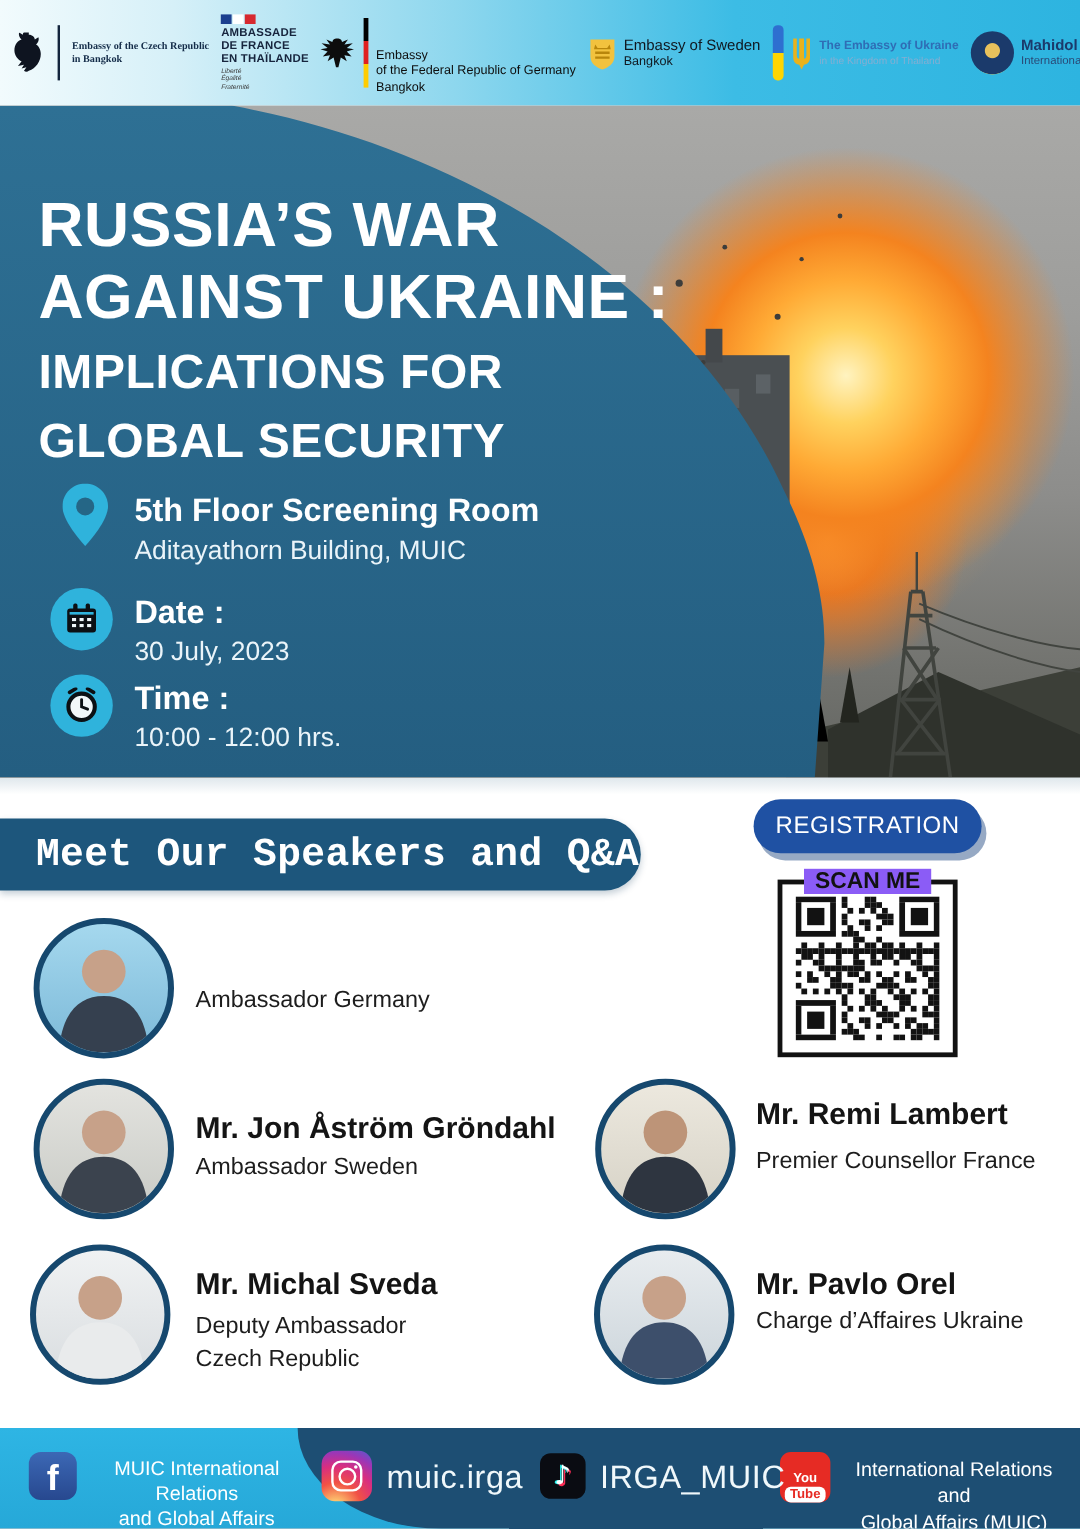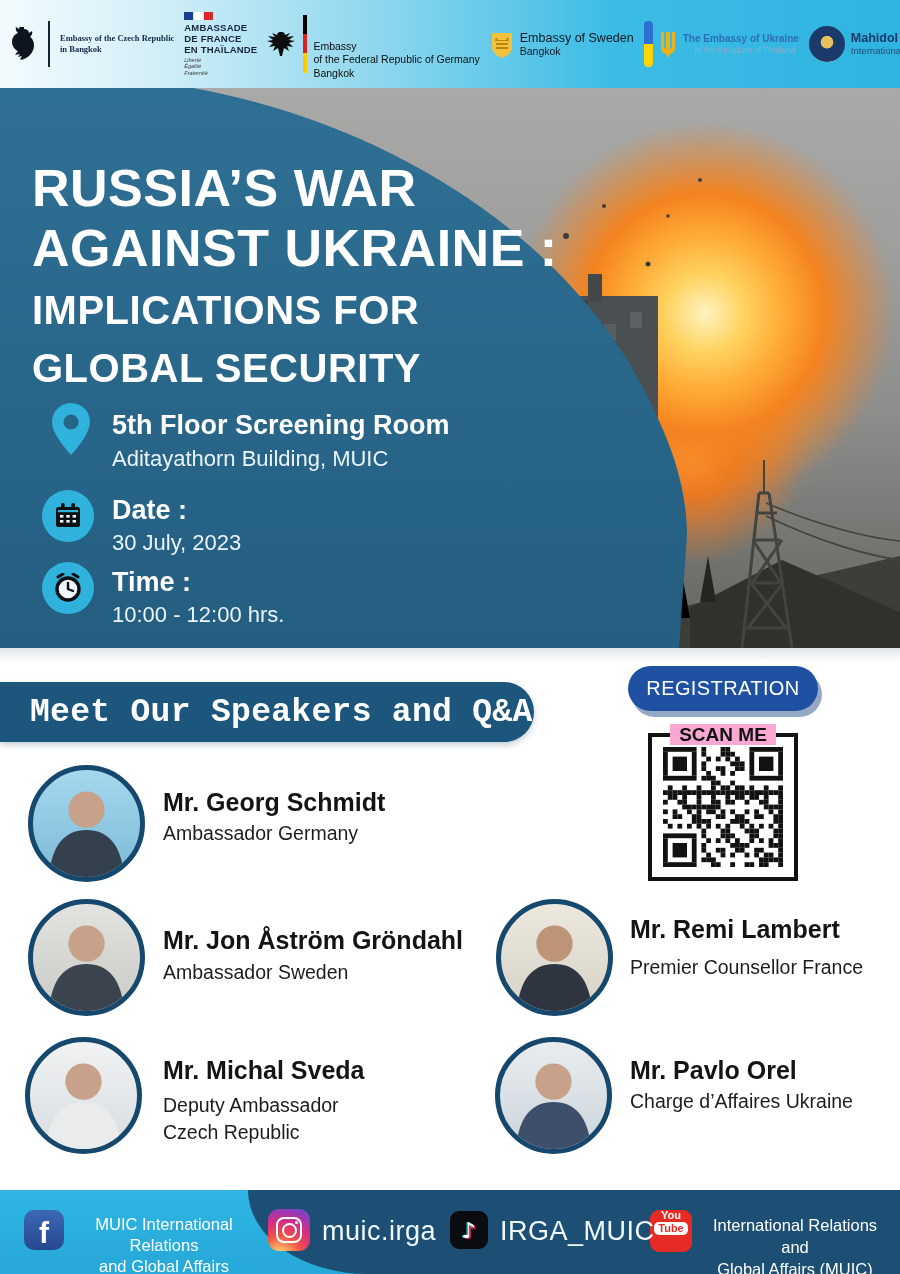--- a/index.html
+++ b/index.html
@@ -17,21 +17,21 @@
   .fr-flag { display:flex; gap:1px; margin-bottom:2px; }
   .fr-flag span { width:9px; height:8px; display:block; }
   .fr-text { font-weight:700; font-size:9.5px; line-height:11px; color:#16243d; letter-spacing:.2px; }
   .fr-motto { font-style:italic; font-size:5.5px; line-height:6.5px; color:#3a3a3a; margin-top:2px; }
   .de-stripe { width:4px; height:58px; background:linear-gradient(180deg,#000 0 33%,#e02020 33% 66%,#ffcc00 66% 100%); }
   .de-text { font-size:10.5px; line-height:13.5px; color:#0d0d0d; font-weight:500;margin-top:32px; }
   .se-text1 { font-weight:400; font-size:12.5px; color:#101820; }
   .se-text2 { font-size:10.5px; color:#101820; }
   .ua-bar { width:9px; height:46px; border-radius:4px; background:linear-gradient(180deg,#2e6fd0 0 50%,#ffd500 50% 100%); }
   .ua-text1 { font-weight:700; font-size:10px; color:#2f6db5; line-height:12px; }
-  .ua-text2 { font-size:8.5px; color:#84aed2; line-height:11px;margin-left:12px; }
+  .ua-text2 { font-size:8.5px; color:#84aed2; line-height:11px; }
   .mu-emblem { width:36px; height:36px; border-radius:50%; background:radial-gradient(circle at 50% 45%, #e8c15c 0 22%, #1b3a6b 25% 72%, #caa43c 74% 88%, #1b3a6b 90%); }
   .mu-text1 { font-weight:700; font-size:12.5px; color:#1b3a6b; line-height:14px; }
   .mu-text2 { font-size:9.5px; color:#2a4a77; line-height:12px; }
   .irga-box { position:relative; width:64px; height:52px; }
 
   
   .hero { position:absolute; left:0; top:88px; width:900px; height:588px; overflow:hidden;
     background:
       radial-gradient(circle at 705px 225px, #fff3c0 0%, #ffd25e 5%, #ffaa35 10%, #f4831f 15%, rgba(150,110,80,0) 24%),
       radial-gradient(circle at 690px 360px, #ff9d3a 0%, #e87722 6%, rgba(90,80,70,0) 15%),
@@ -54,21 +54,21 @@
     background:linear-gradient(180deg,#dfe7ec 0%, #ffffff 14px); }
   .banner { position:absolute; left:0; top:682px; width:534px; height:60px; background:#1d567c;
     border-radius:0 34px 34px 0; display:flex; align-items:center; padding-left:30px;
     box-shadow:0 3px 6px rgba(20,60,90,.25);font-family:Liberation Mono, monospace; }
   .banner span { color:#fff; font-weight:700; font-size:33px; letter-spacing:.3px; }
   .reg-btn { position:absolute; left:628px; top:666px; width:190px; height:45px; background:#1f51a3;
     border:none; border-radius:24px; color:#fff; font-family:inherit; font-weight:400; font-size:20px;
     letter-spacing:.4px; cursor:pointer; box-shadow:4px 6px 0 rgba(22,64,124,.45); }
   .scanme { position:absolute; left:648px; top:724px; width:150px; text-align:center; font-weight:700;
     font-size:19px; color:#121212; z-index:3; }
-  .scanme em { font-style:normal; background:#f9a8d4; padding:0 9px;margin-top:28px; }
+  .scanme em { font-style:normal; background:#8b5cf6; padding:0 9px;margin-top:28px; }
   .qr-frame { position:absolute; left:648px; top:733px; width:150px; height:148px; border:4px solid #121212;
     background:#fff; display:flex; align-items:center; justify-content:center; }
   .qr-frame svg { fill:#121212; }
 
   .avatar { position:absolute; width:117px; height:117px; border-radius:50%; border:5px solid #16486e;
     overflow:hidden; }
   .avatar svg { display:block; width:100%; height:100%; }
   .av-a { background:linear-gradient(180deg,#a5d8ee,#7cb9d8); }
   .av-b { background:linear-gradient(180deg,#e3e3df,#c9cbc6); }
   .av-c { background:linear-gradient(180deg,#ece8de,#d6d2c6); }
@@ -94,21 +94,21 @@
   .ig-glyph::before { content:""; position:absolute; left:50%; top:50%; width:11px; height:11px; margin:-7px 0 0 -7px;
     border:2.5px solid #fff; border-radius:50%; }
   .ig-glyph::after { content:""; position:absolute; right:2px; top:2px; width:3px; height:3px; border-radius:50%; background:#fff; }
   .h-ig { left:322px; top:1216px; }
   .h-tt { left:500px; top:1216px; }
   .tt-icon { left:450px; top:21px; width:38px; height:38px; border-radius:9px; background:#0a0c12;
     display:flex; align-items:center; justify-content:center; }
   .tt-note { color:#fff; font-family:"DejaVu Sans", sans-serif; font-size:22px;
     text-shadow:-1.5px 0 #25f4ee, 1.5px 1px #fe2c55; }
   .yt-icon { left:650px; top:20px; width:42px; height:42px; border-radius:9px; background:#e62b24;
-    display:flex; flex-direction:column; align-items:center; justify-content:flex-start; gap:1px; }
+    display:flex; flex-direction:column; align-items:center; justify-content:flex-end; gap:1px; }
   .yt-top { color:#fff; font-weight:700; font-size:11px; line-height:11px; }
   .yt-bottom { background:#fff; color:#e62b24; font-weight:700; font-size:11px; line-height:13px;
     border-radius:5px; padding:0 4px; }
   .yt-text { left:700px; top:24px; width:190px; text-align:center; color:#fff; font-size:16.5px; line-height:22px; }
 
   .page-handle { position:absolute; font-size:27px; color:#f0f8fb; letter-spacing:.5px; white-space:nowrap; z-index:2;}
 </style>
 </head>
 <body>
 
@@ -525,21 +525,20 @@
         <rect x="115.2" y="115.2" width="4.8" height="4.8"></rect>
       </svg>
   </div>
 
   <div class="avatar av-a" style="left:28px;top:765px">
     <svg viewBox="0 0 100 100">
       <circle cx="50" cy="37" r="17" fill="#c7a189"></circle>
       <path d="M50 56 C30 56 17 70 15 100 L85 100 C83 70 70 56 50 56 Z" fill="#35404f"></path>
     </svg>
   </div>
-  <div class="sp-name" style="left:163px;top:788px">Mr. Georg Schmidt</div>
   <div class="sp-role" style="left:163px;top:822px">Ambassador Germany</div>
 
   <div class="avatar av-b" style="left:28px;top:899px">
     <svg viewBox="0 0 100 100">
       <circle cx="50" cy="37" r="17" fill="#c7a189"></circle>
       <path d="M50 56 C30 56 17 70 15 100 L85 100 C83 70 70 56 50 56 Z" fill="#3b434e"></path>
     </svg>
   </div>
   <div class="sp-name" style="left:163px;top:926px">Mr. Jon Åström Gröndahl</div>
   <div class="sp-role" style="left:163px;top:961px">Ambassador Sweden</div>

